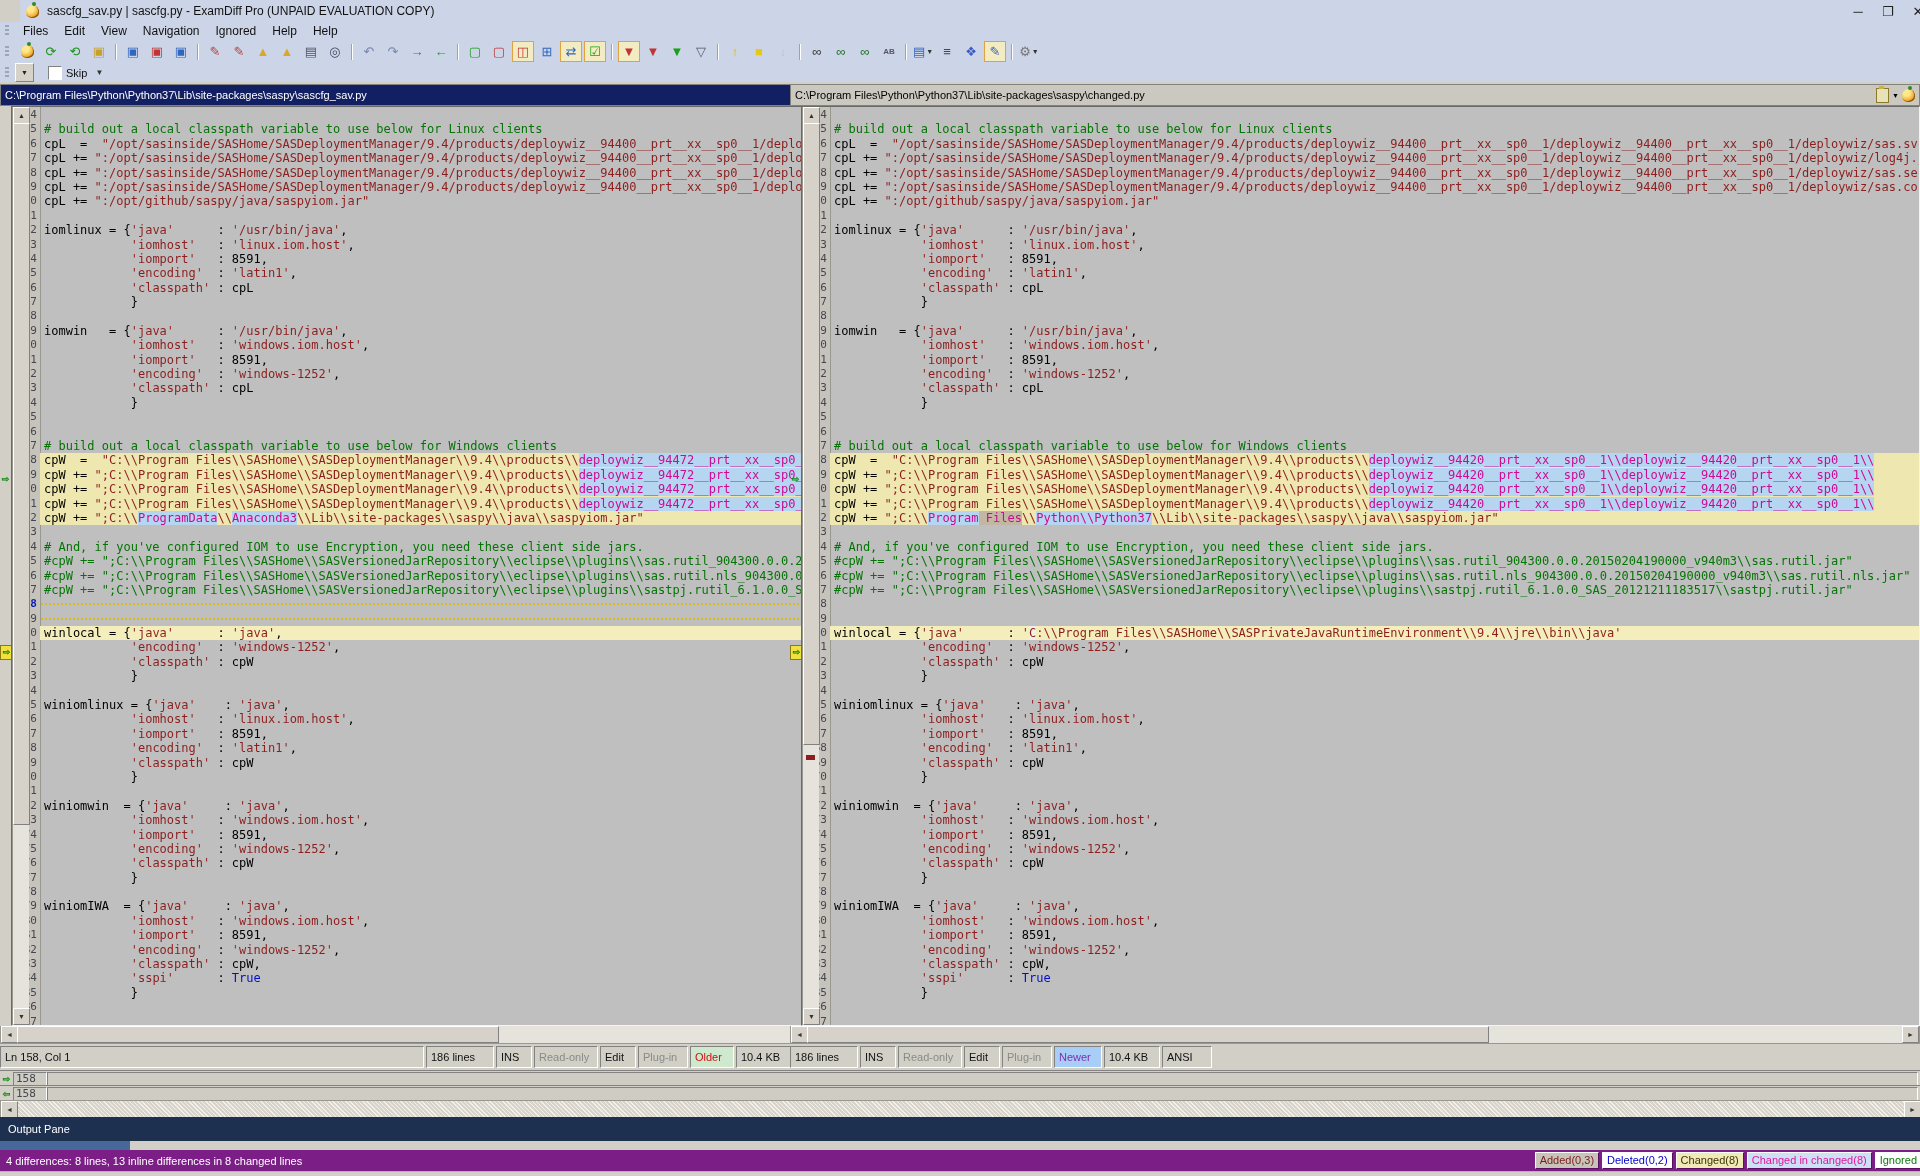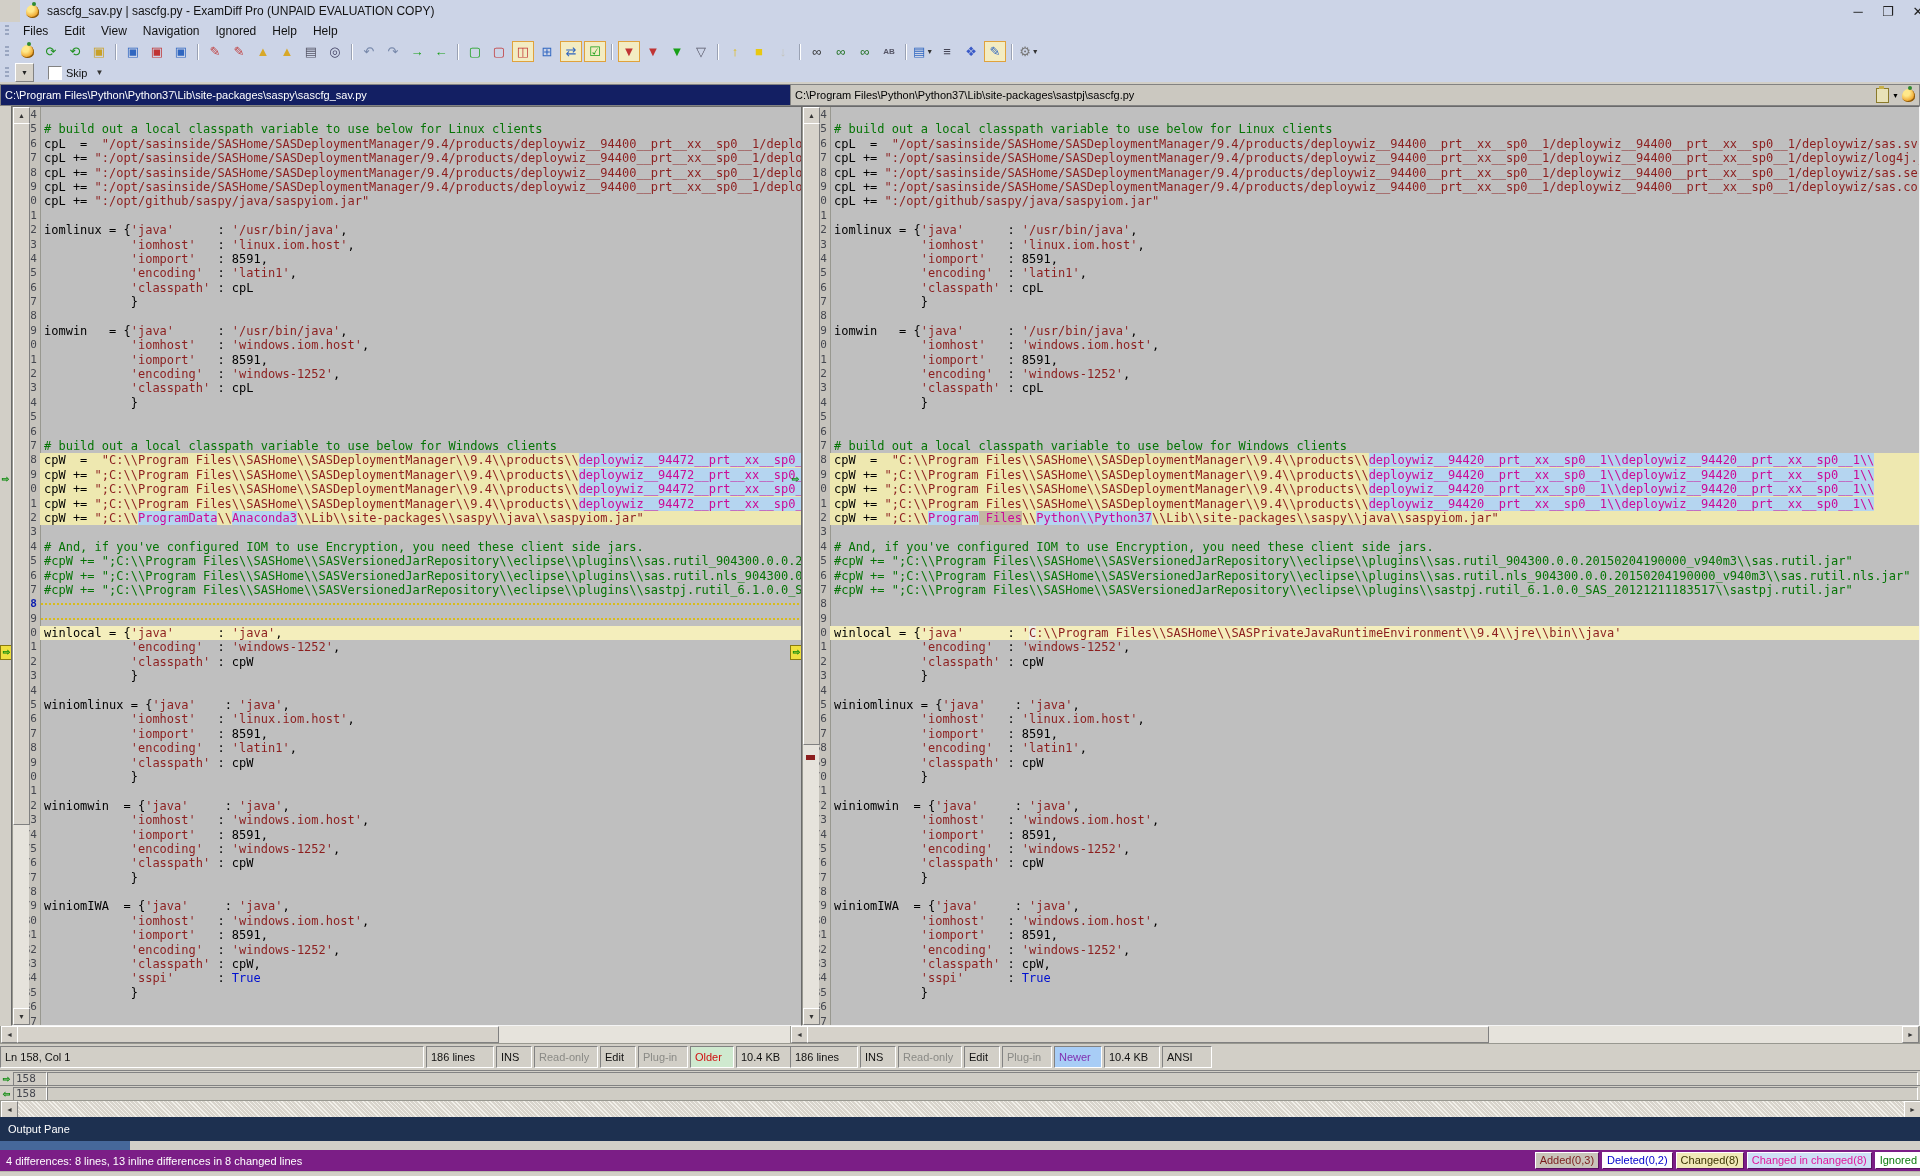--- a/index.html
+++ b/index.html
@@ -369,21 +369,21 @@
     <span class="scell" style="width:26px">Edit</span>
     <span class="scell dim" style="width:40px">Plug-in</span>
     <span class="scell older" style="width:34px">Older</span>
     <span class="scell" style="width:46px">10.4 KB</span>
     <span class="scell" style="width:40px">ANSI</span>
   </div>
 </div>
 
 <div id="paneR" class="pane">
   <div class="phead inactive">
-    <span>C:\Program Files\Python\Python37\Lib\site-packages\sastpj\sascfg.py</span>
+    <span>C:\Program Files\Python\Python37\Lib\site-packages\saspy\changed.py</span>
     <span class="hicons">
       <span class="clip"></span>
       <span style="font-size:7px">▼</span>
       <span class="pear"></span>
     </span>
   </div>
   <div class="pbody">
     <div class="mkcol">
         <div class="mk" style="top: 366.6px;">⇨</div>
         <div class="mk cur" style="top: 539.4px;">⇨</div>

